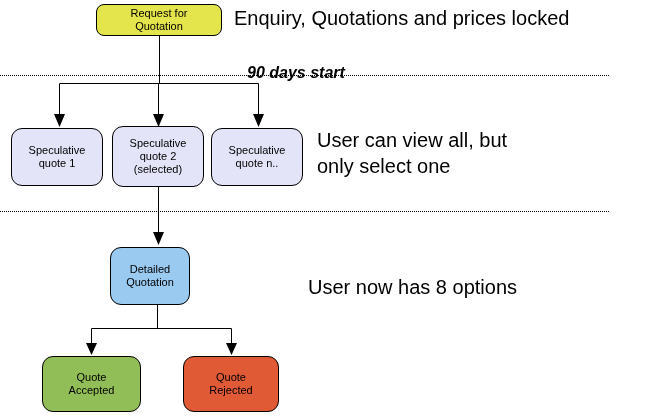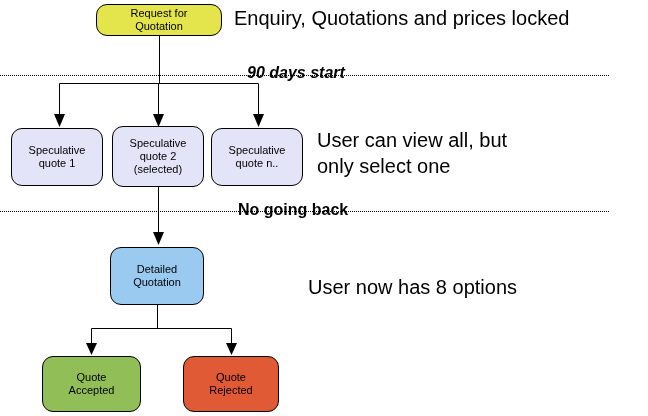--- a/index.html
+++ b/index.html
@@ -66,21 +66,21 @@
   .node-label {
     font-size: 11px;
     line-height: 13px;
     color: #000;
     white-space: pre-line;
   }
   .node.request  { left: 96px;  top: 4px;   width: 126px; height: 32px; border-radius: 8px; }
   .node.spec1    { left: 11px;  top: 128px; width: 92px;  height: 58px; }
   .node.spec2    { left: 112px; top: 126px; width: 92px;  height: 61px; }
   .node.spec3    { left: 211px; top: 128px; width: 92px;  height: 58px; }
-  .node.detailed { left: 110px; top: 247px; width: 94px;  height: 58px; }
+  .node.detailed { left: 110px; top: 247px; width: 80px;  height: 58px; }
   .node.accepted { left: 42px;  top: 356px; width: 99px;  height: 56px; }
   .node.rejected { left: 183px; top: 356px; width: 96px;  height: 56px; }
 </style>
 </head>
 <body>
 
 <div id="canvas">
 
   <div class="phase-line one"></div>
   <div class="phase-line two"></div>
@@ -110,28 +110,27 @@
       <path d="M91.5,328.5 V343"></path>
       <path d="M231.5,328.5 V343"></path>
     </g>
     <g fill="#000" stroke="none">
       <polygon points="86,343 97,343 91.5,355"></polygon>
       <polygon points="226,343 237,343 231.5,355"></polygon>
     </g>
   </svg>
 
   <div class="phase-label one">90 days start</div>
-  <div class="phase-label two">No going back</div>
 
   <div class="annotation middle">User can view all, but
 only select one</div>
   <div class="annotation top">Enquiry, Quotations and prices locked</div>
   <div class="annotation bottom">User now has 8 options</div>
 
-  <div class="node request" style="background-color: rgb(228, 228, 76); border-radius: 11px;">
+  <div class="node request" style="background-color: rgb(228, 228, 76);">
     <span class="node-label">Request for
 Quotation</span>
   </div>
 
   <div class="node spec1" style="background-color: rgb(228, 228, 248);">
     <span class="node-label">Speculative
 quote 1</span>
   </div>
 
   <div class="node spec2" style="background-color: rgb(228, 228, 248);">

